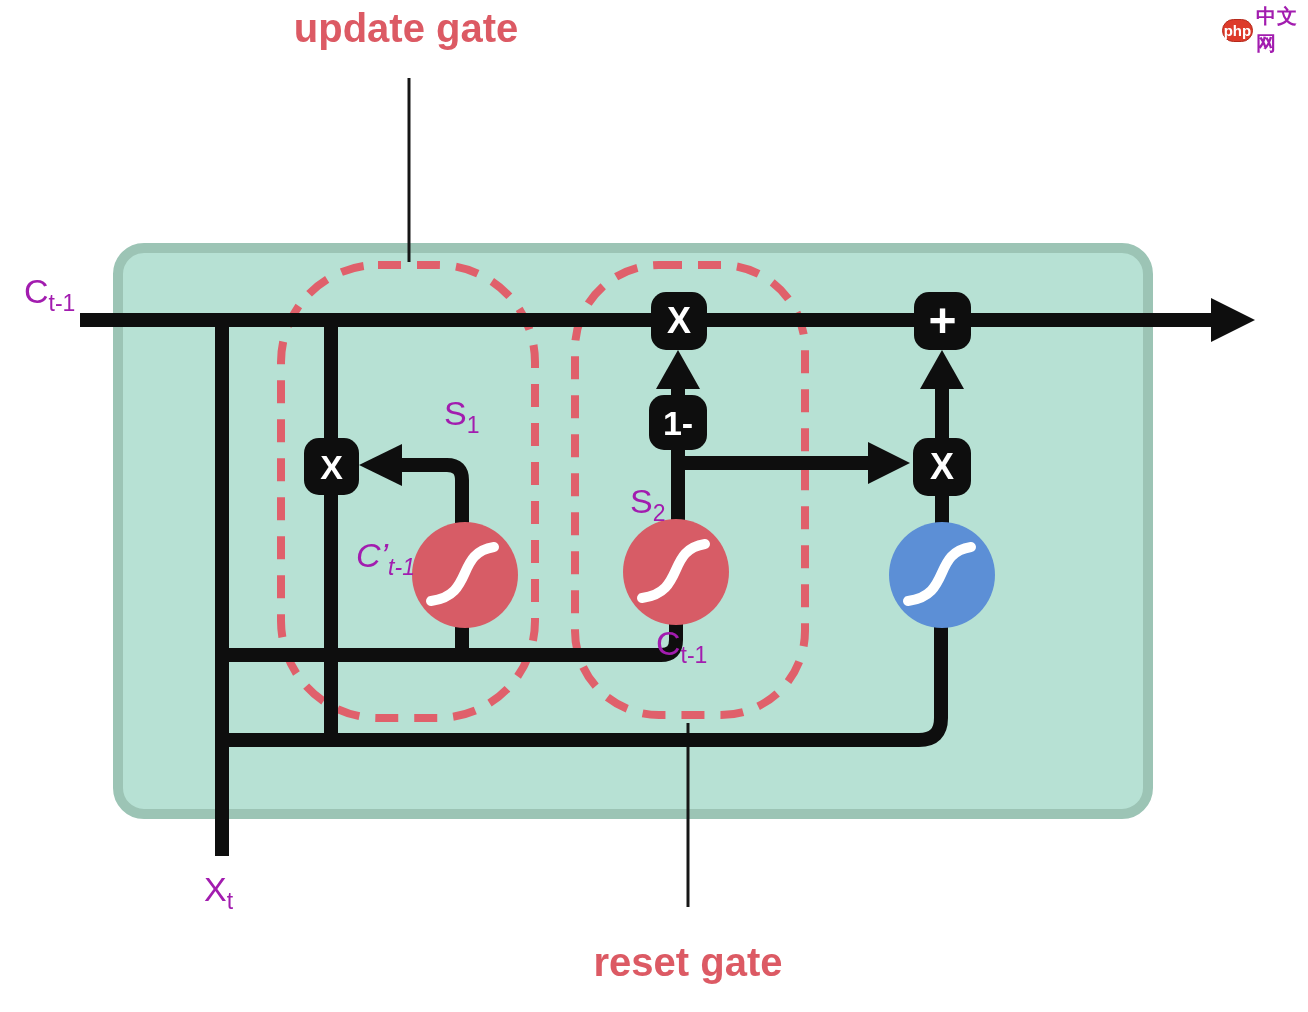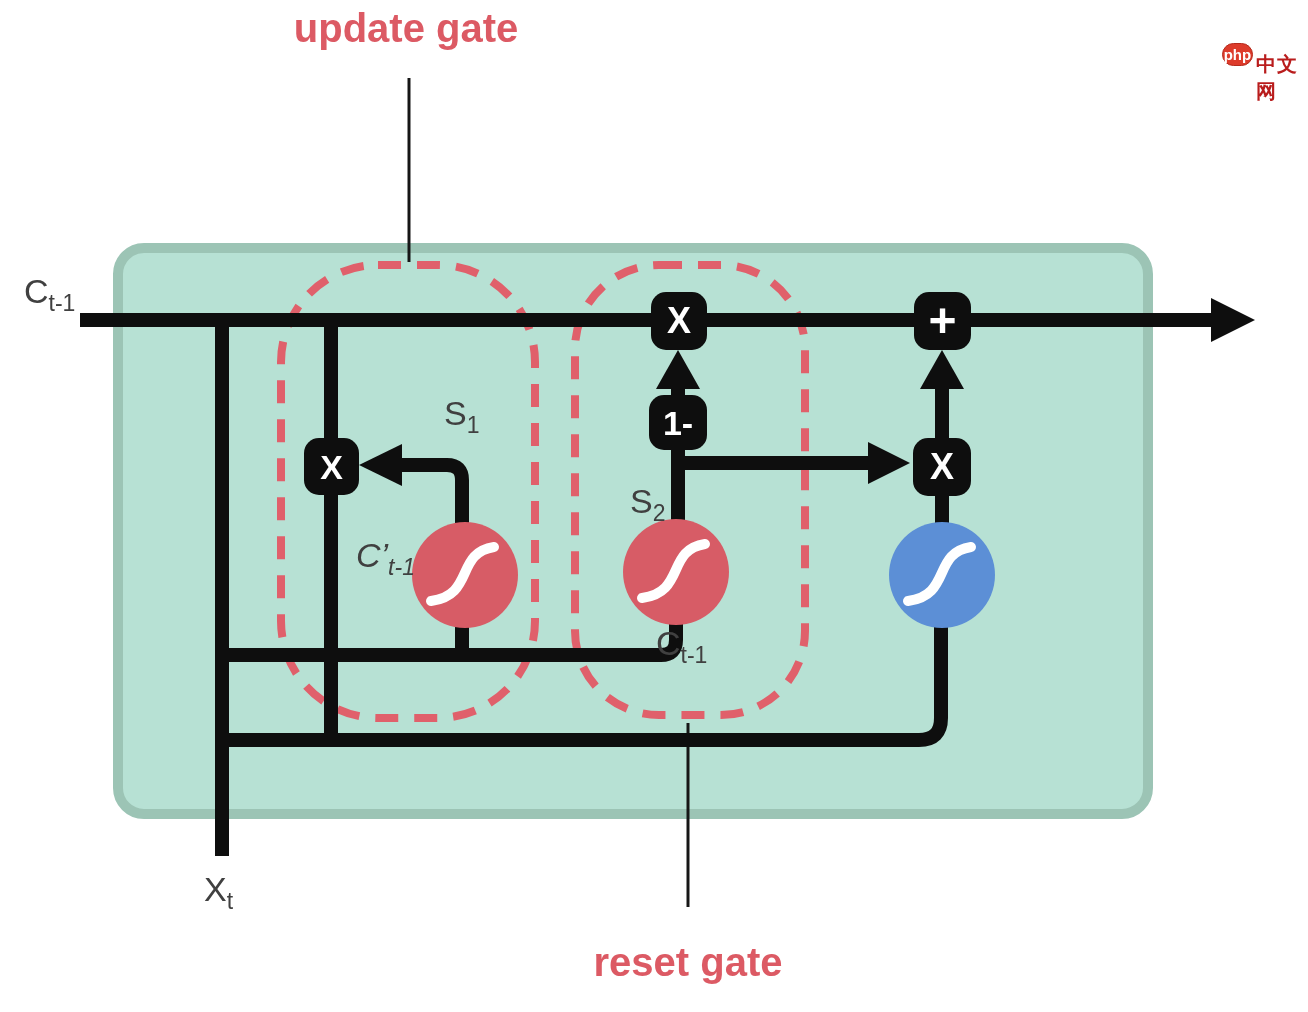--- a/index.html
+++ b/index.html
@@ -17,39 +17,38 @@
     width:1308px;height:1012px;position:relative;background:#ffffff;
     font-family:"Liberation Sans", sans-serif;overflow:hidden;
   }
   .stage{position:absolute;left:0;top:0;width:1308px;height:1012px;}
   svg.diagram{position:absolute;left:0;top:0;}
   .gate-title{
     position:absolute;font-weight:bold;font-size:40px;color:var(--accent-red);
     white-space:nowrap;transform:translateX(-50%);
   }
   .lbl{
-    position:absolute;font-size:34px;color:#404040;white-space:nowrap;line-height:1;
+    position:absolute;font-size:34px;color:#a21caf;white-space:nowrap;line-height:1;
   }
   .lbl sub{font-size:23px;line-height:1;}
   .op{
     position:absolute;background:var(--ink);color:#ffffff;border-radius:15px;
     display:flex;align-items:center;justify-content:center;
     font-weight:bold;line-height:1;
   }
   .logo{position:absolute;left:1222px;top:3px;display:flex;align-items:center;gap:3px;}
   .logo-php{
     background:var(--logo-red);color:#fff;font-weight:bold;
     font-size:15px;width:37px;height:23px;border-radius:12px;
     display:flex;align-items:center;justify-content:center;
     border:1px solid #b52a1c;box-sizing:border-box;
   }
   .logo-site{
-    font-weight:bold;font-size:20px;color:#b91c1c;letter-spacing:1px;
+    font-weight:bold;font-size:20px;color:#a21caf;letter-spacing:1px;
     text-shadow:0 1px 0 #ffffff;
-    margin-top:48px;
   }
 </style>
 </head>
 <body>
 
 <div class="stage">
 
   <svg class="diagram" width="1308" height="1012" viewBox="0 0 1308 1012">
 
     <rect x="118" y="248" width="1030" height="566" rx="26" fill="#b7e1d4" stroke="#9cc4b5" stroke-width="10"></rect>

